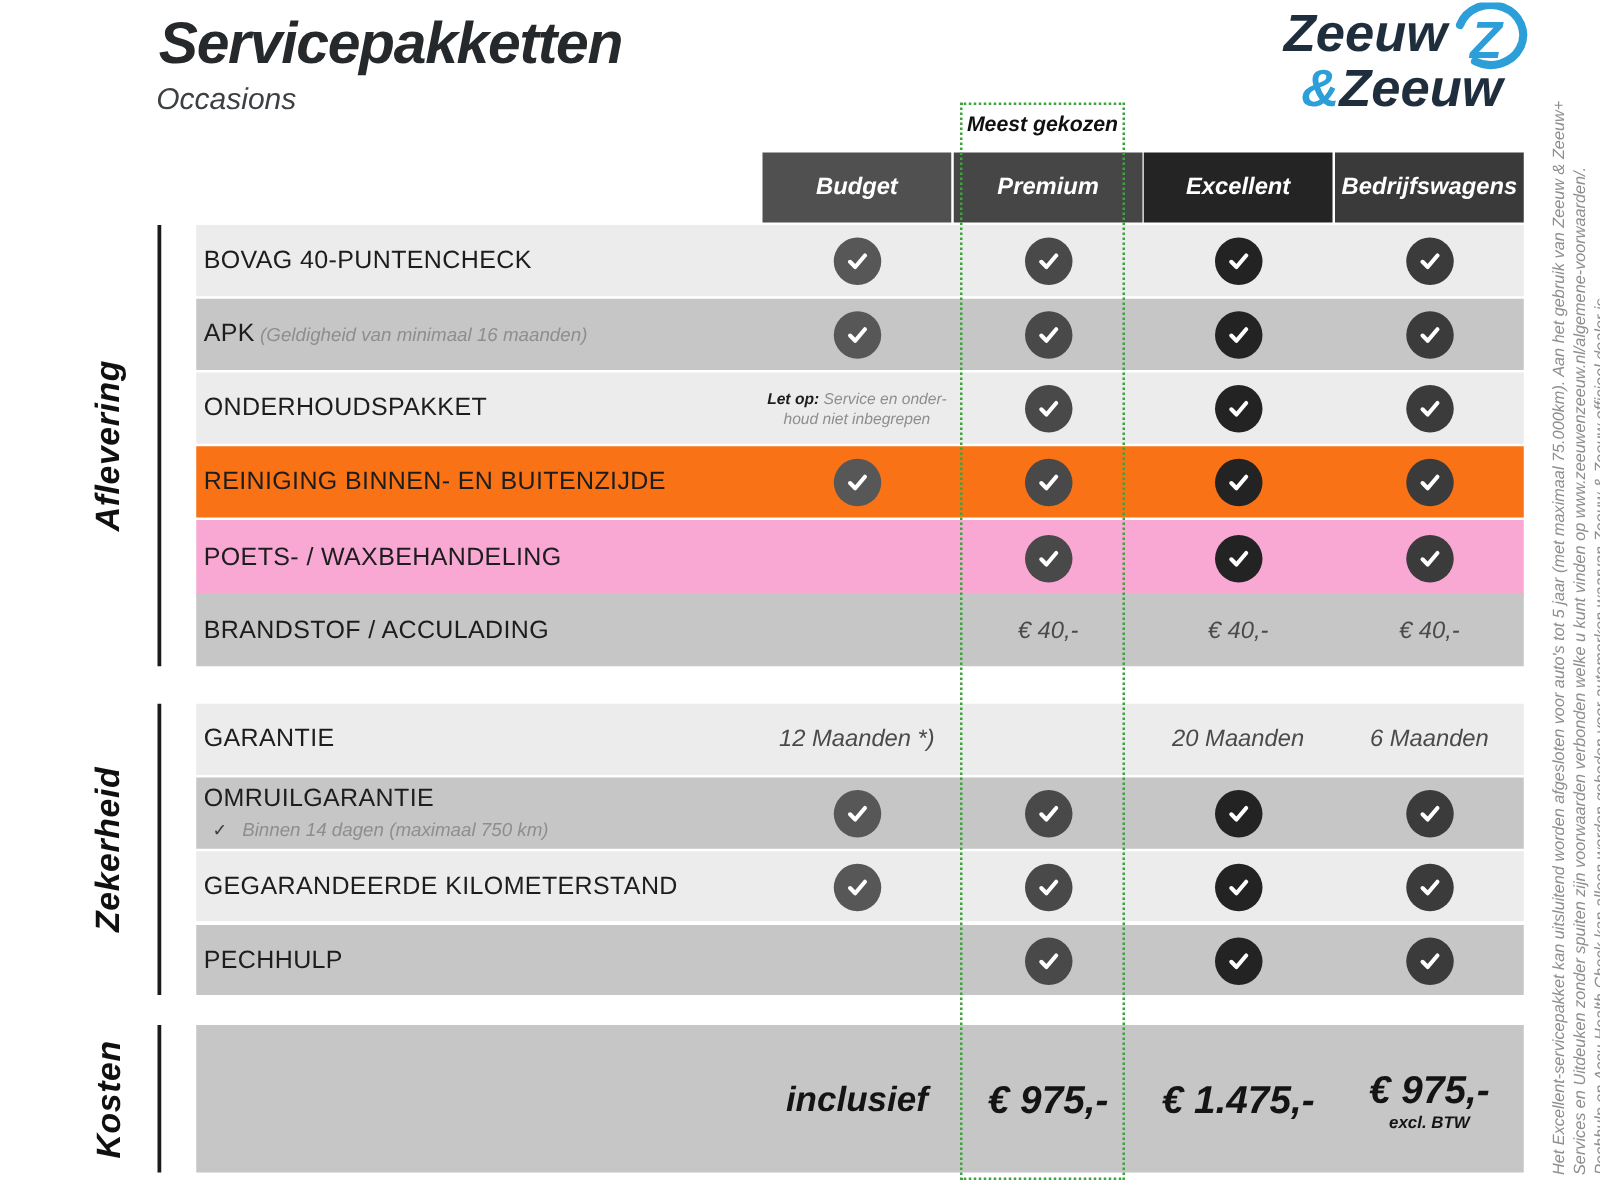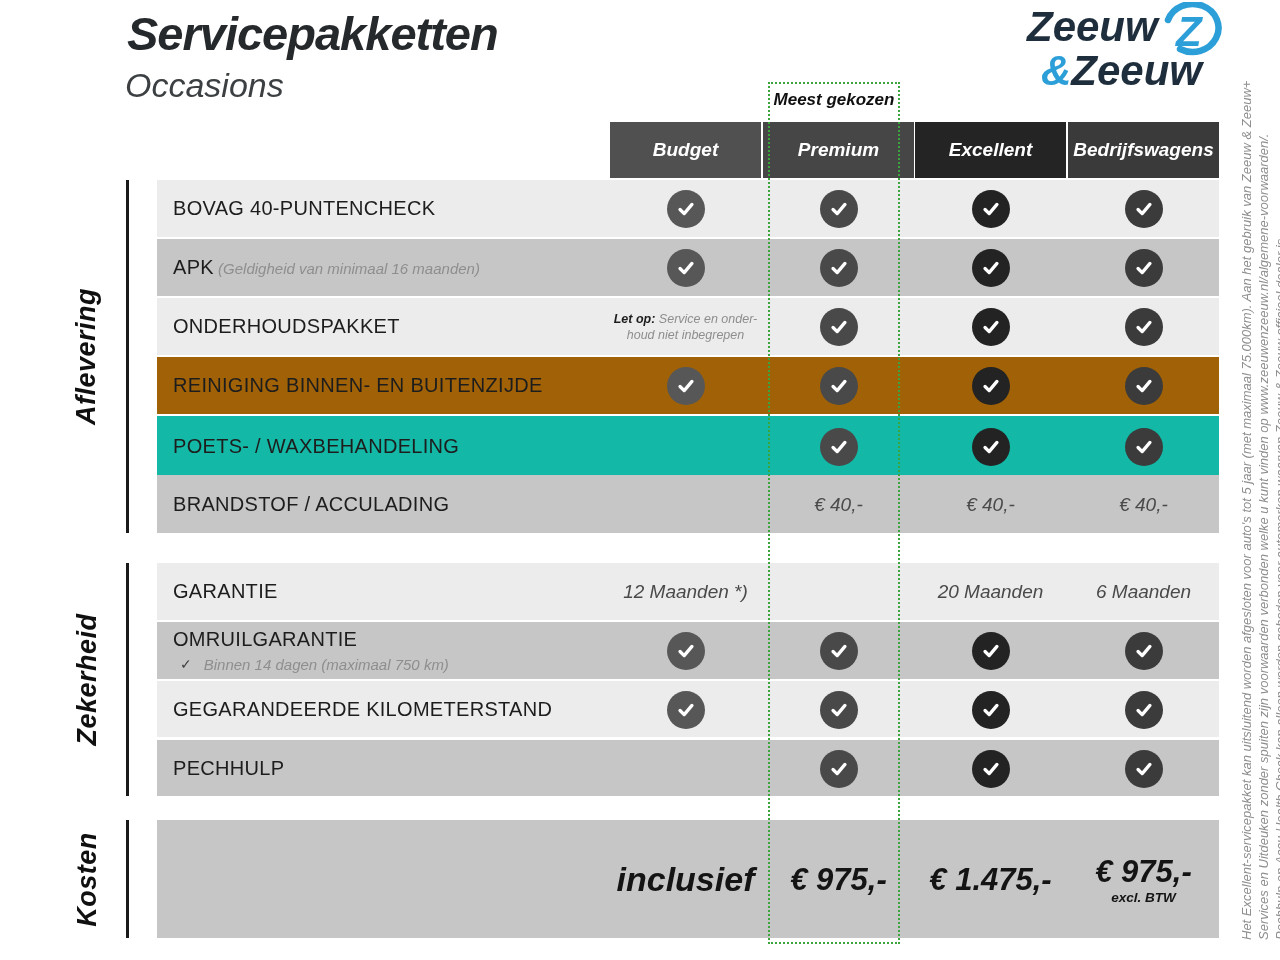--- a/index.html
+++ b/index.html
@@ -1,45 +1,45 @@
 <!DOCTYPE html>
 <html><head>
 <meta charset="utf-8">
 <style>
   html,body{margin:0;padding:0;background:#fff;}
   #canvas{position:relative;width:1280px;height:960px;background:#fff;overflow:hidden;
           font-family:"Liberation Sans",sans-serif;margin-left:39px;}
   
   .title{position:absolute;left:88px;top:6px;font-size:47px;font-weight:700;font-style:italic;
          color:#26292c;letter-spacing:-1px;}
-  .subtitle{position:absolute;left:86px;top:66px;font-size:34px;font-style:italic;color:#3d4042;}
+  .subtitle{position:absolute;left:86px;top:66px;font-size:24px;font-style:italic;color:#3d4042;}
   
   .logo{position:absolute;left:988px;top:6px;}
   .logo-row1{display:flex;align-items:flex-start;}
   .logo-word{font-size:42px;font-weight:700;font-style:italic;line-height:1;}
   .logo-row2{margin-top:-6px;padding-left:14px;}
   .logo svg{margin-left:2px;margin-top:-4px;}
   
   .hcell{position:absolute;top:122px;height:56px;display:flex;align-items:center;justify-content:center;
          color:#fff;font-size:19px;font-weight:700;font-style:italic;}
   
   .row{position:absolute;left:118px;width:1062px;}
   .rlabel{position:absolute;left:0;top:0;bottom:0;width:452px;display:flex;flex-direction:column;
-          justify-content:center;padding-left:16px;box-sizing:border-box;}
+          justify-content:center;padding-left:6px;box-sizing:border-box;}
   .rmain{font-size:20px;color:#1d1d1d;letter-spacing:.3px;}
   .inote{font-size:15px;font-style:italic;color:#8e8e8e;letter-spacing:0;}
   .rsub{font-size:15px;font-style:italic;color:#8e8e8e;margin-top:5px;display:flex;gap:12px;padding-left:7px;}
   .rsub .tick{color:#3d3d3d;font-style:normal;font-size:14px;}
   .cell{position:absolute;top:1px;bottom:0;display:flex;flex-direction:column;align-items:center;justify-content:center;}
   .check{width:38px;height:38px;border-radius:50%;display:flex;align-items:center;justify-content:center;}
   .val{font-size:19px;font-style:italic;color:#4a4a4a;white-space:nowrap;}
   .notecell{font-size:12.5px;font-style:italic;color:#8e8e8e;text-align:center;line-height:1.3;width:150px;}
   .notecell b{color:#1d1d1d;}
   .price{font-size:31px;font-weight:700;font-style:italic;color:#141414;white-space:nowrap;}
-  .price.word{font-size:34px;}
+  .price.word{font-size:28px;}
   .psub{font-size:13.5px;font-weight:700;font-style:italic;color:#141414;}
   
   .sideline{position:absolute;width:3px;left:87px;}
   .sidewrap{position:absolute;left:12px;width:72px;display:flex;align-items:center;justify-content:center;}
   .sidewrap span{transform:rotate(-90deg);white-space:nowrap;font-size:27px;font-weight:600;
                  font-style:italic;color:#101010;letter-spacing:.5px;}
   
   .dotted{position:absolute;left:729px;top:82px;width:132px;height:862px;border:2px dotted #3ba43c;
           box-sizing:border-box;pointer-events:none;z-index:5;}
   .badge{position:absolute;top:6px;left:0;right:0;text-align:center;font-size:17px;font-weight:700;
@@ -170,21 +170,21 @@
           </span>
         </div>
         <div class="cell" style="left: 910px; width: 153px;">
           <span class="check" style="background: rgb(59, 59, 59);">
             <svg width="22" height="22" viewBox="0 0 24 24">
               <path d="M5.5 12.5l4.5 4.5 8.5-10" fill="none" stroke="#fff" stroke-width="3.6" stroke-linecap="round" stroke-linejoin="round"></path>
             </svg>
           </span>
         </div>
       </div>
-      <div class="row" style="top: 357px; height: 57px; background: #a16207;">
+      <div class="row" style="top: 357px; height: 57px; background: #f97316;">
         <div class="rlabel">
           <span class="rmain">REINIGING BINNEN- EN BUITENZIJDE</span>
         </div>
         <div class="cell" style="left: 452px; width: 153px;">
           <span class="check" style="background: rgb(87, 87, 87);">
             <svg width="22" height="22" viewBox="0 0 24 24">
               <path d="M5.5 12.5l4.5 4.5 8.5-10" fill="none" stroke="#fff" stroke-width="3.6" stroke-linecap="round" stroke-linejoin="round"></path>
             </svg>
           </span>
         </div>
@@ -203,21 +203,21 @@
           </span>
         </div>
         <div class="cell" style="left: 910px; width: 153px;">
           <span class="check" style="background: rgb(59, 59, 59);">
             <svg width="22" height="22" viewBox="0 0 24 24">
               <path d="M5.5 12.5l4.5 4.5 8.5-10" fill="none" stroke="#fff" stroke-width="3.6" stroke-linecap="round" stroke-linejoin="round"></path>
             </svg>
           </span>
         </div>
       </div>
-      <div class="row" style="top: 416px; height: 61px; background: #14b8a6;">
+      <div class="row" style="top: 416px; height: 61px; background: #f9a8d4;">
         <div class="rlabel">
           <span class="rmain">POETS- / WAXBEHANDELING</span>
         </div>
         <div class="cell" style="left: 452px; width: 153px;"></div>
         <div class="cell" style="left: 605px; width: 153px;">
           <span class="check" style="background: rgb(73, 73, 73);">
             <svg width="22" height="22" viewBox="0 0 24 24">
               <path d="M5.5 12.5l4.5 4.5 8.5-10" fill="none" stroke="#fff" stroke-width="3.6" stroke-linecap="round" stroke-linejoin="round"></path>
             </svg>
           </span>

